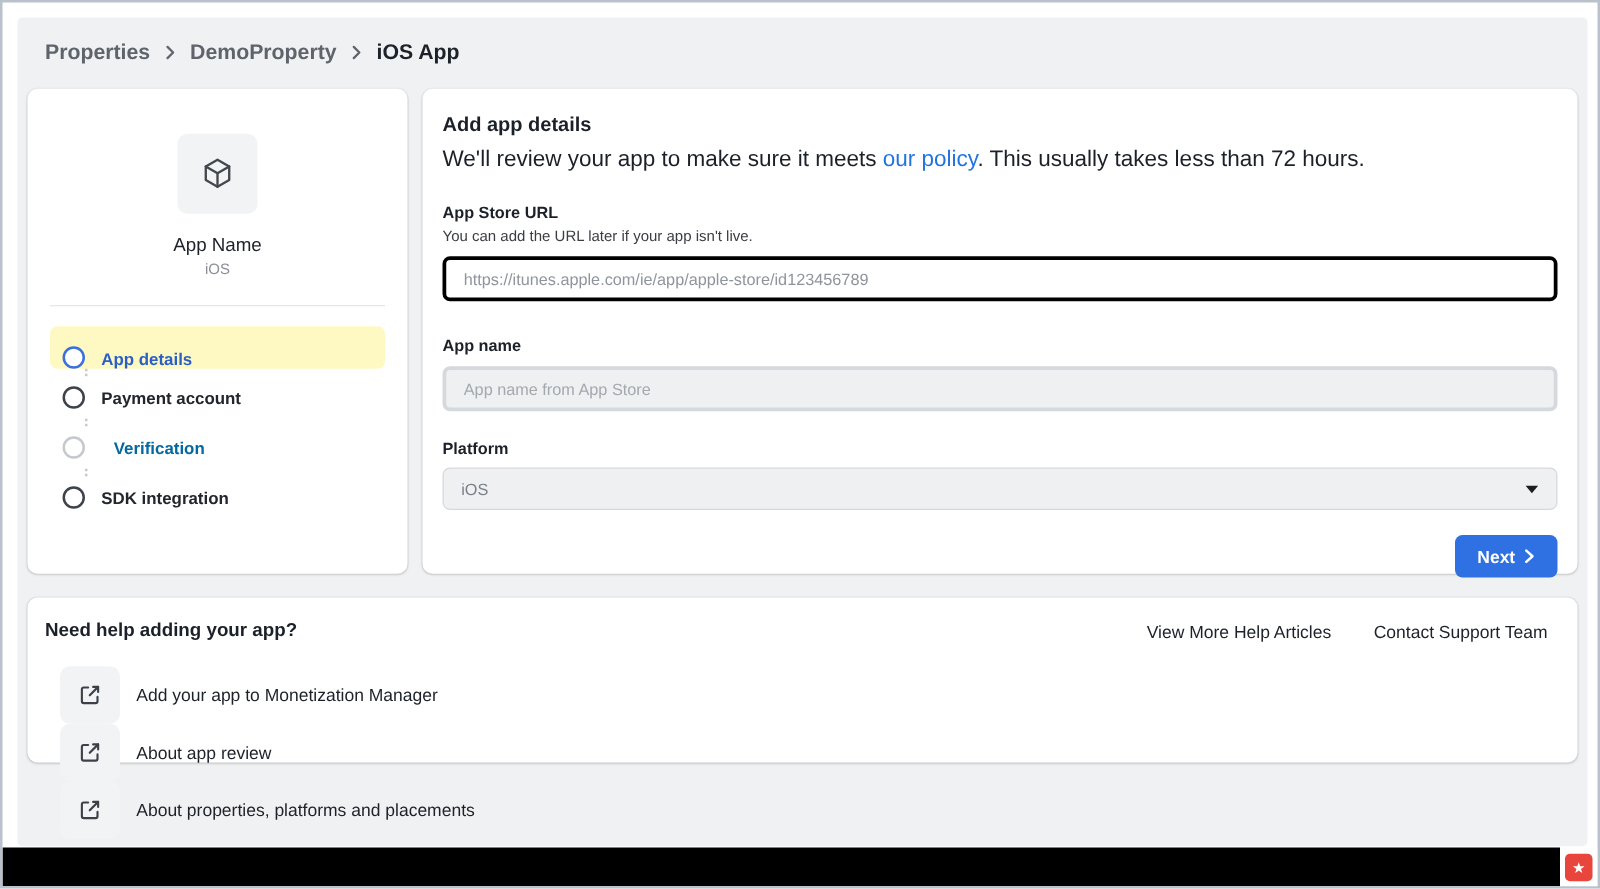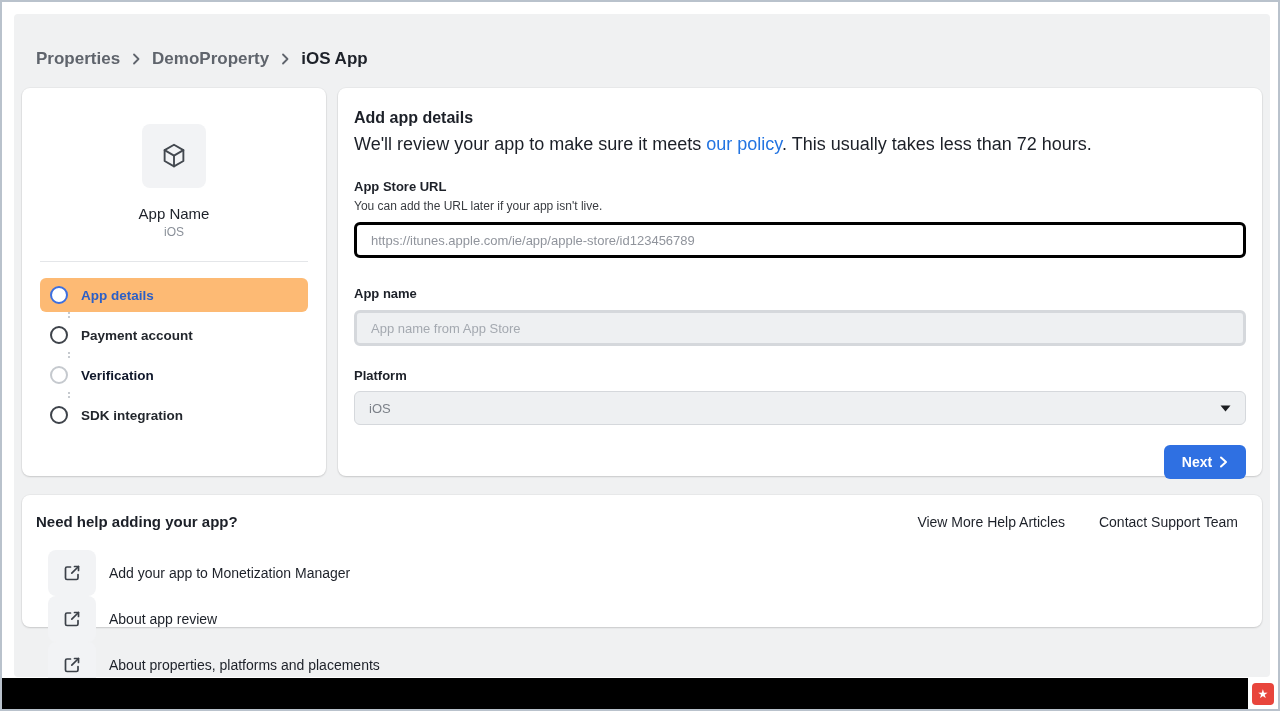--- a/index.html
+++ b/index.html
@@ -4,21 +4,21 @@
 <style>
   * { margin:0; padding:0; box-sizing:border-box; }
   html,body { width:1280px; height:711px; background:#fff; }
   body { font-family:"Liberation Sans", sans-serif; color:#1c2028; }
 
   .screen { position:relative; width:1280px; height:711px; background:#fff;
             border:2px solid #b9c2cc; overflow:hidden; }
 
   
   .surface { position:absolute; left:12px; top:12px; width:1256px; height:663px;
-             background:#f0f1f2; border-radius:4px; padding:17px 8px; }
+             background:#f0f1f2; border-radius:4px; padding:0 8px; }
 
   
   .breadcrumb { display:flex; align-items:center; gap:10px; padding:18px 0 0 14px;
                 font-size:17px; font-weight:700; }
   .crumb { color:#5f646c; }
   .crumb.current { color:#1d2129; }
   .crumb-sep { display:flex; align-items:center; color:#5f646c; }
 
   
   .cards-row { display:flex; gap:12px; margin-top:19px; height:388px; }
@@ -32,25 +32,25 @@
                   display:flex; align-items:center; justify-content:center; }
   .app-name { margin-top:17px; font-size:15px; color:#1d2129; }
   .app-platform { margin-top:3px; font-size:12px; color:#8a9099; }
   .wizard-divider { width:268px; height:1px; background:#e4e6e9; margin-top:22px; }
   .steps { width:100%; padding:16px 18px 0 18px; }
   .step { display:flex; align-items:center; height:34px; padding:0 10px;
           border-radius:6px; gap:13px; }
   .step .dot { width:18px; height:18px; border-radius:50%; flex:none;
                border:2.5px solid #3e434a; background:#fff; }
   .step .step-label { font-size:13.5px; font-weight:700; color:#23272d; }
-  .step.active { background:#fdba74; }
+  .step.active { background:#fef9c3;align-items:flex-end; }
   .step.active .dot { border-color:#3b6fe0; }
   .step.active .step-label { color:#2b5fc7; }
   .step.disabled .dot { border-color:#c5c9ce; }
-  .step.disabled .step-label { color:#0f172a; }
+  .step.disabled .step-label { color:#0369a1;margin-left:10px; }
   .step-connector { height:6px; border-left:2px dotted #c6cacf; margin-left:28px; }
 
   
   .form-card { flex:1; padding:21px 16px 0 16px; position:relative; }
   .form-title { font-size:16px; font-weight:700; color:#1c2028; }
   .form-intro { margin-top:7px; font-size:18px; color:#1c2028; }
   .policy-link { color:#2374e1; text-decoration:none; cursor:pointer; }
   .field-label { font-size:13px; font-weight:700; color:#1c2028; }
   .field-helper { margin-top:5px; font-size:12px; color:#3a3d42; }
   .gap-lg { margin-top:24px; }

